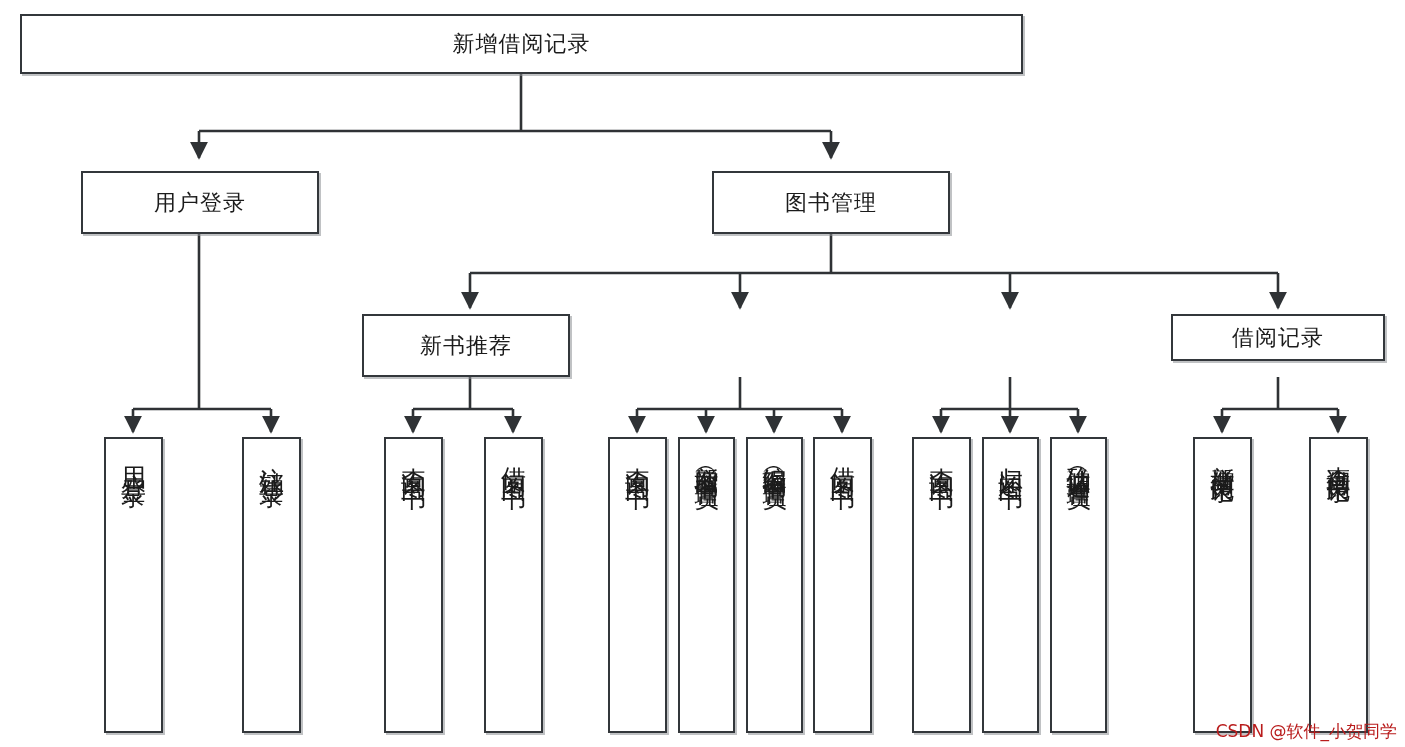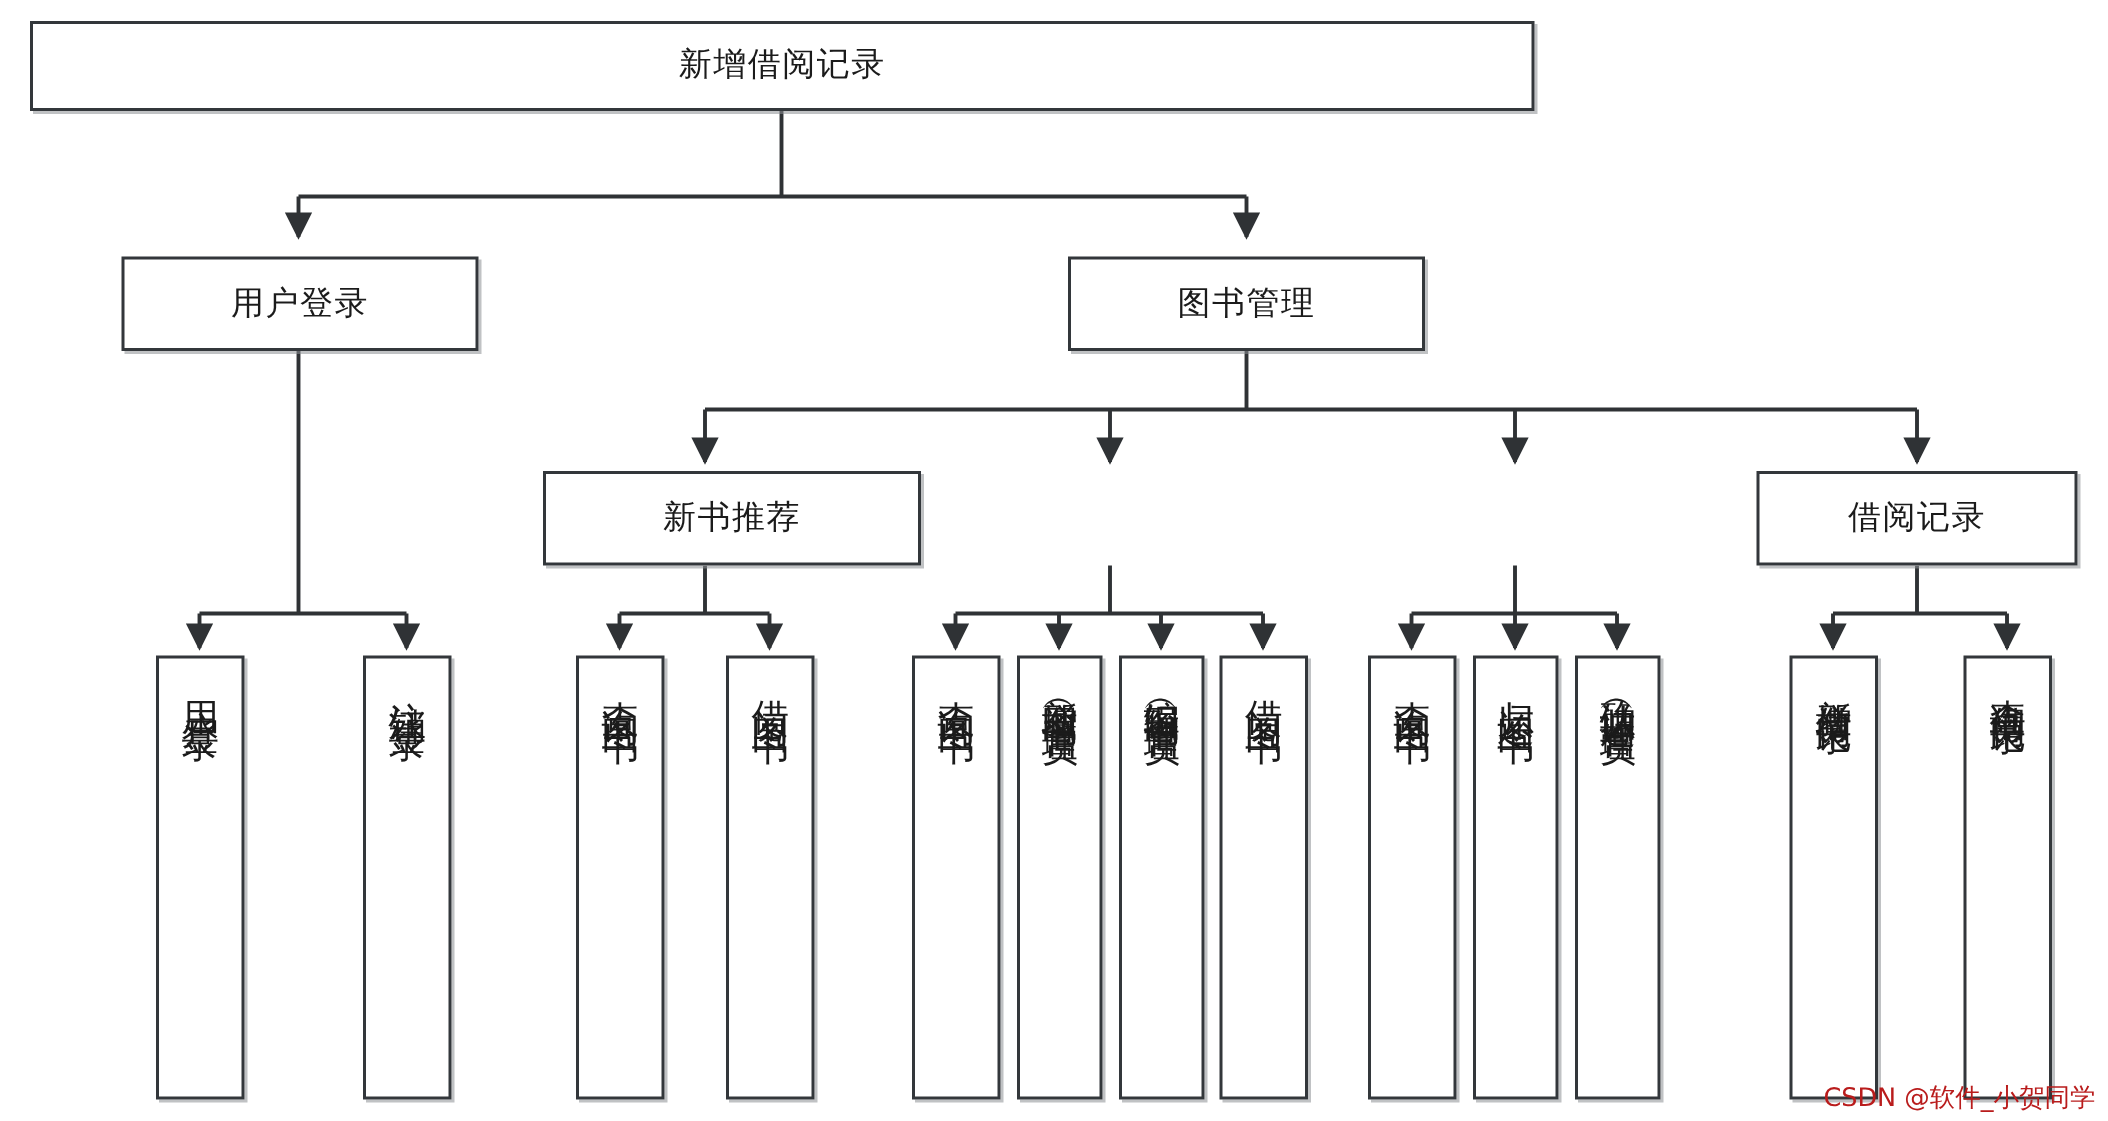--- a/index.html
+++ b/index.html
@@ -95,27 +95,27 @@
   </div>
 
   <div class="node" style="left:81px;top:171px;width:238px;height:63px;">
     <span class="h-label">用户登录</span>
   </div>
 
   <div class="node" style="left:712px;top:171px;width:238px;height:63px;">
     <span class="h-label">图书管理</span>
   </div>
 
-  <div class="node" style="left:362px;top:314px;width:252px;height:63px;">
+  <div class="node" style="left:362px;top:314px;width:208px;height:63px;">
     <span class="h-label">新书推荐</span>
   </div>
 
 
 
-  <div class="node" style="left:1171px;top:314px;width:214px;height:63px;">
+  <div class="node" style="left:1171px;top:314px;width:214px;height:47px;">
     <span class="h-label">借阅记录</span>
   </div>
 
   <div class="node leaf" style="left:104px;top:437px;width:59px;height:296px;">
     <span class="v-label">用户登录</span>
   </div>
 
   <div class="node leaf" style="left:242px;top:437px;width:59px;height:296px;">
     <span class="v-label">注销登录</span>
   </div>

